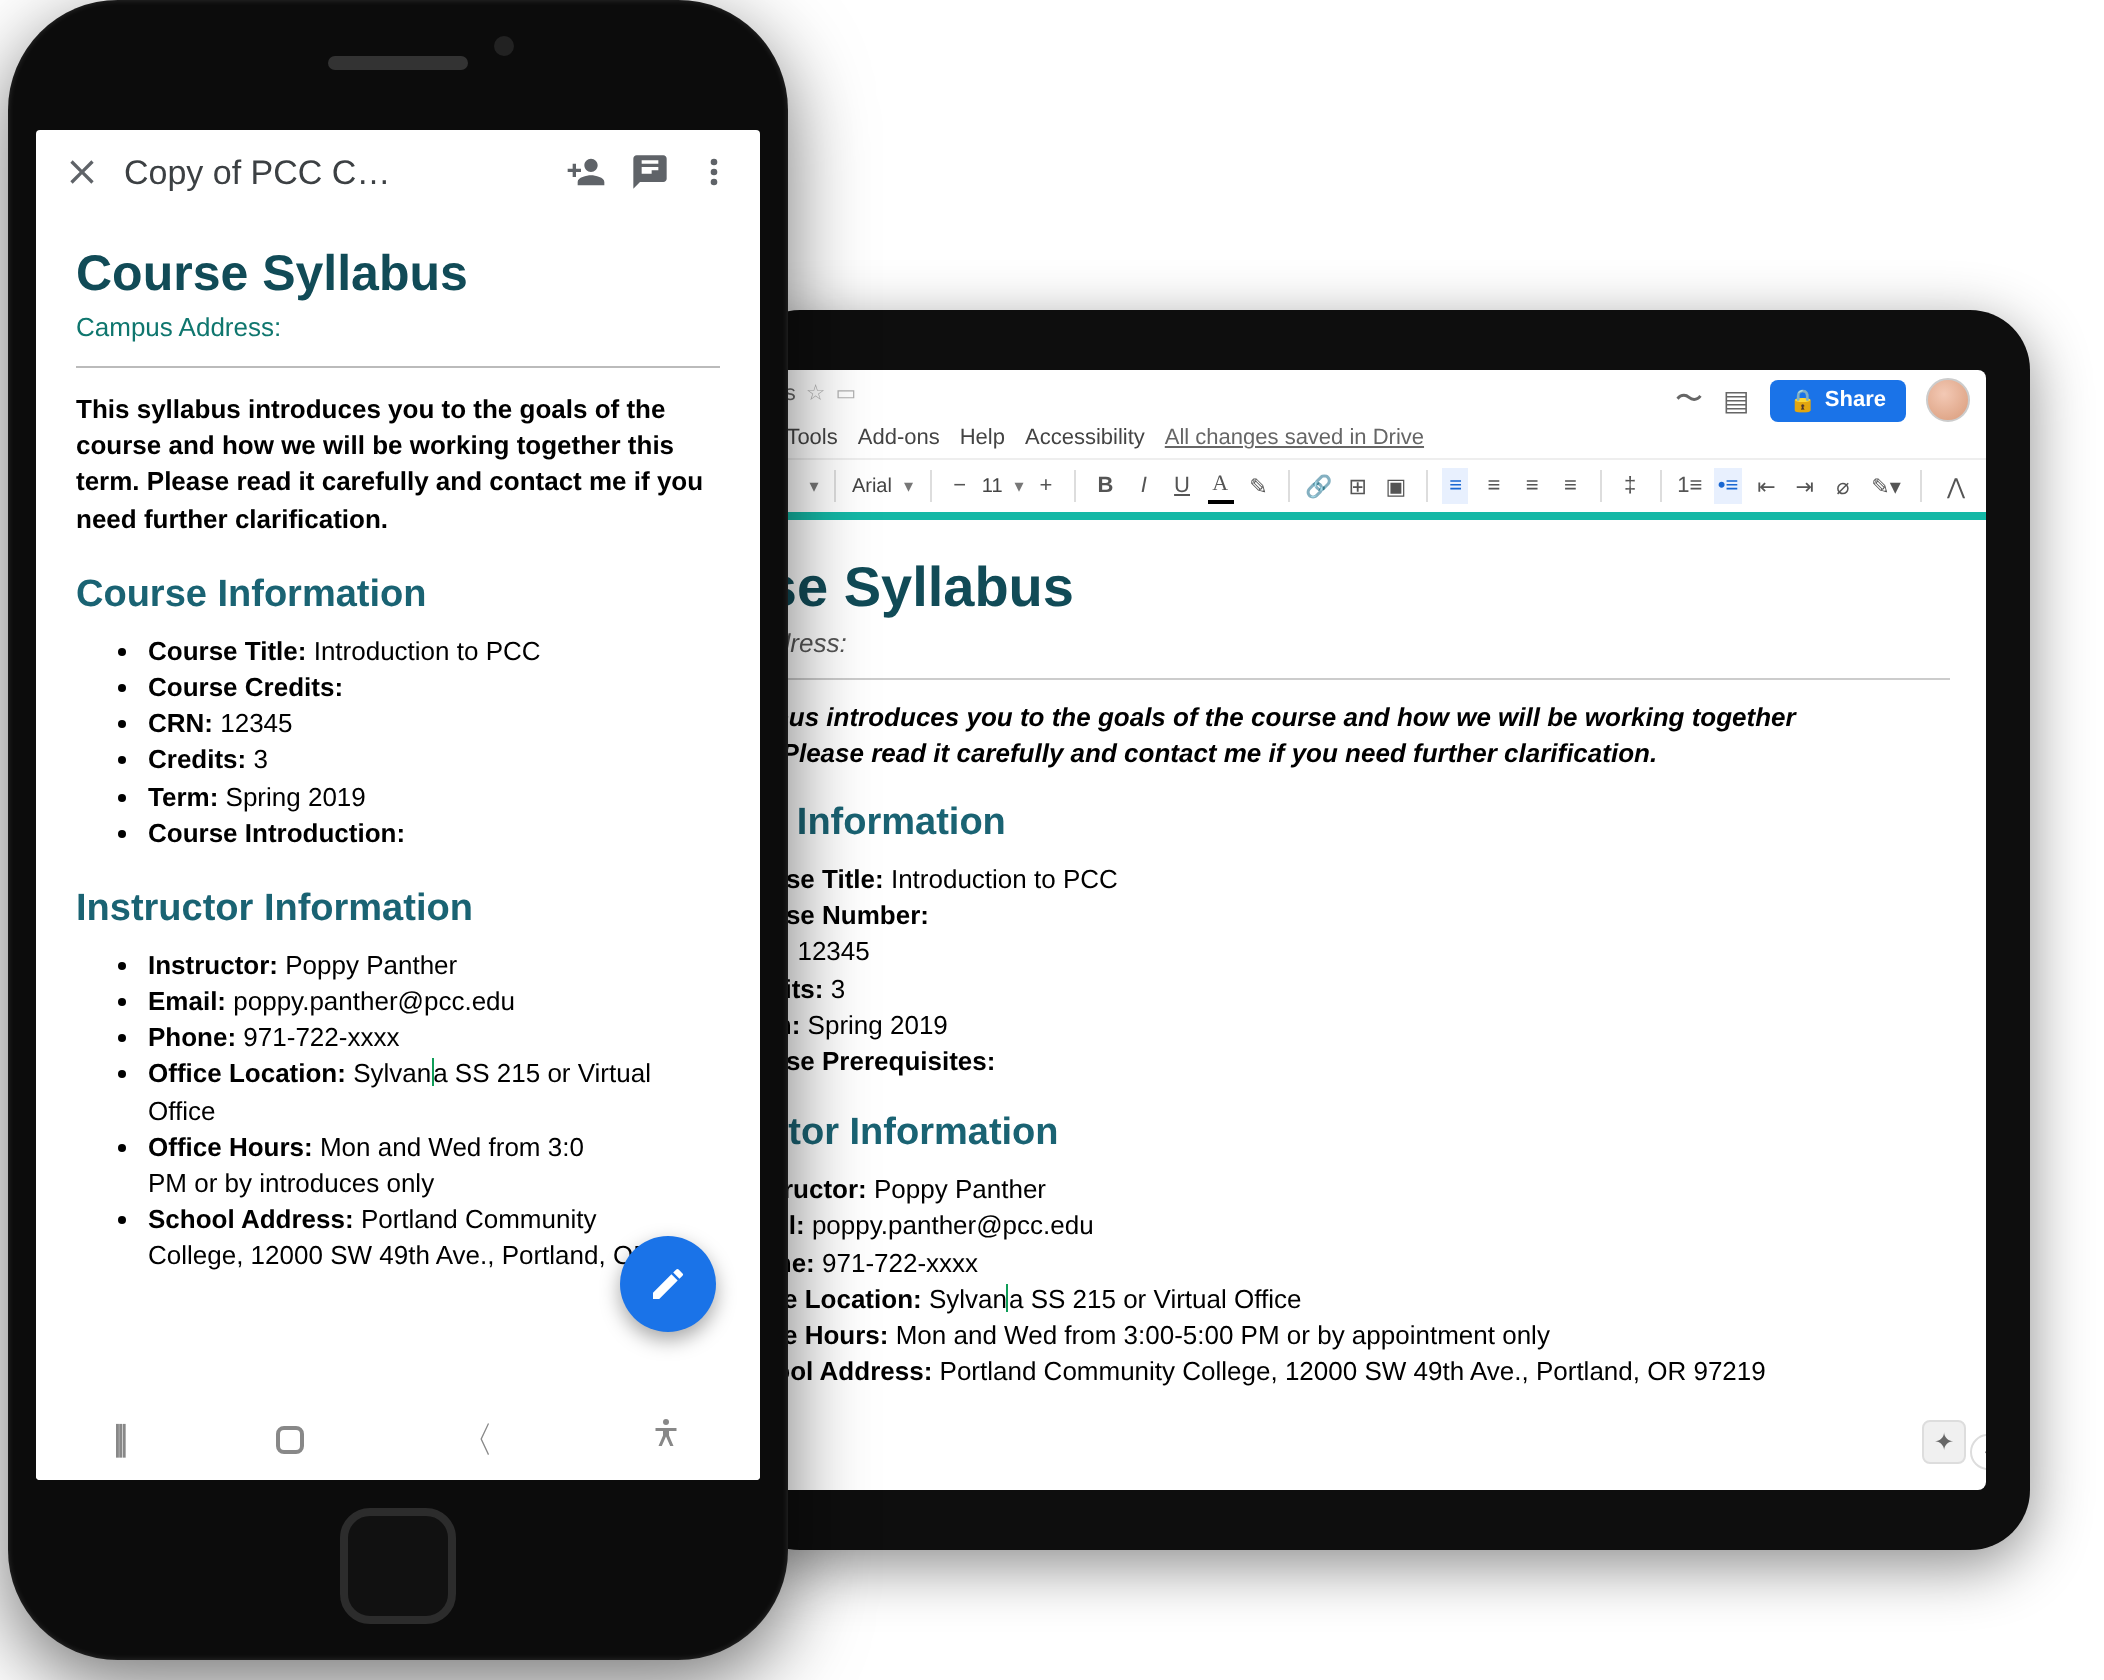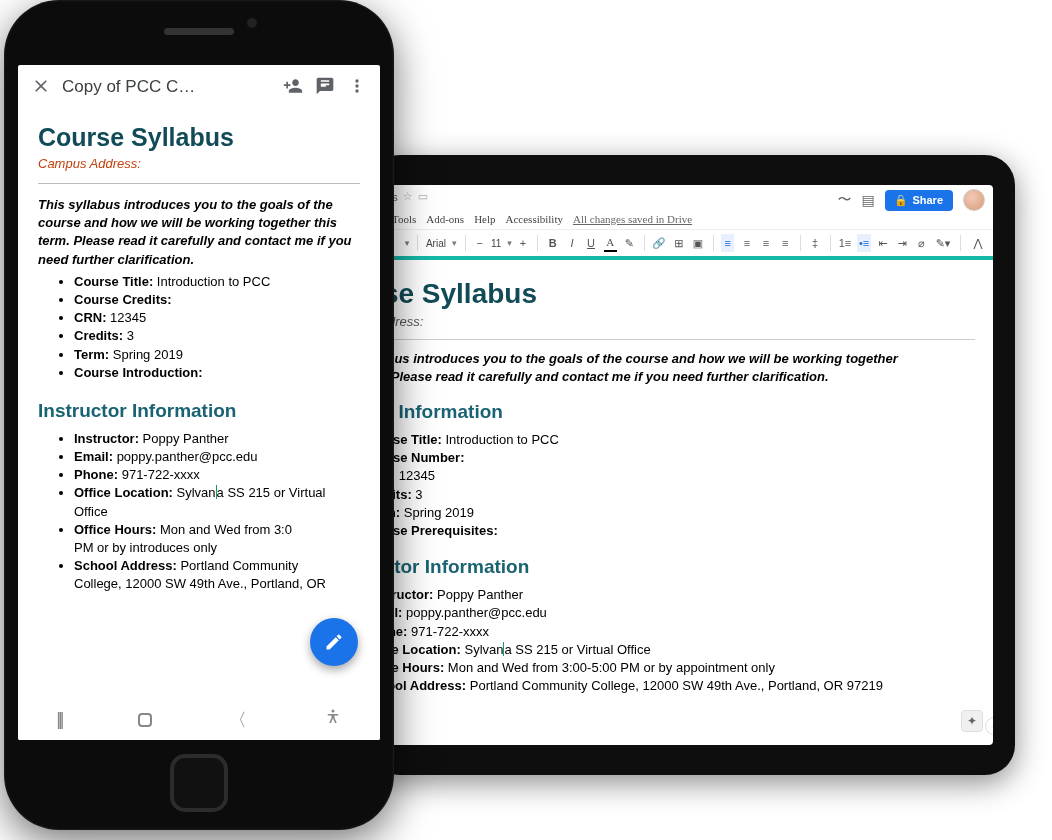--- a/index.html
+++ b/index.html
@@ -58,21 +58,20 @@
     opacity: .5;
   }
   .menu-row2 {
     display: flex;
     gap: 10px;
     font-size: 11px;
     color: #444;
     padding: 2px 0 4px 4px;
     align-items: center;
     border-bottom: 1px solid #eee;
-    font-family: Liberation Serif, serif;
   }
   .menu-row2 .saved { text-decoration: underline; color: #666; }
   .gdocs-right-tools {
     display: flex;
     align-items: center;
     gap: 10px;
   }
   .trending-icon { color: #666; font-size: 14px; }
   .comment-box-icon { color: #666; font-size: 14px; }
   .share-btn {
@@ -226,23 +225,23 @@
     flex: 1;
     font-size: 13px;
     color: #000;
   }
   .doc-mobile h1 {
     color: #114b57;
     font-size: 25px;
     margin: 14px 0 4px;
     font-weight: 700;
   }
-  .doc-mobile .campus { color: #c2410c; font-style: italic; font-size: 13px; }
+  .doc-mobile .campus { color: #0f766e; font-size: 13px; }
   .doc-mobile hr { border: none; border-top: 1px solid #bbb; margin: 12px 0; }
-  .doc-mobile .intro { font-style: italic; font-weight: 700; line-height: 1.4; }
+  .doc-mobile .intro { font-weight: 700; line-height: 1.4; }
   .doc-mobile h2 { color: #1a6373; font-size: 19px; margin: 18px 0 8px; font-weight: 700; }
   .doc-mobile ul { margin: 4px 0; padding-left: 36px; }
   .doc-mobile li { font-size: 13px; line-height: 1.4; }
   .doc-mobile li b { font-weight: 700; margin-top: 17px; }
 
   .fab {
     position: absolute;
     right: 22px;
     bottom: 74px;
     width: 48px; height: 48px;
@@ -392,20 +391,21 @@
           </svg>
       </span>
     </div>
 
     <div class="doc-mobile">
       <h1>Course Syllabus</h1>
       <div class="campus">Campus Address:</div>
       <hr>
       <div class="intro">This syllabus introduces you to the goals of the course and how we will be working together this term. Please read it carefully and contact me if you need further clarification.</div>
 
+      <h2>Course Information</h2>
       <ul>
         <li><b>Course Title:</b><span> Introduction to PCC</span></li>
         <li><b>Course Credits:</b><span></span></li>
         <li><b>CRN:</b><span> 12345</span></li>
         <li><b>Credits:</b><span> 3</span></li>
         <li><b>Term:</b><span> Spring 2019</span></li>
         <li><b>Course Introduction:</b><span></span></li>
       </ul>
 
       <h2>Instructor Information</h2>

